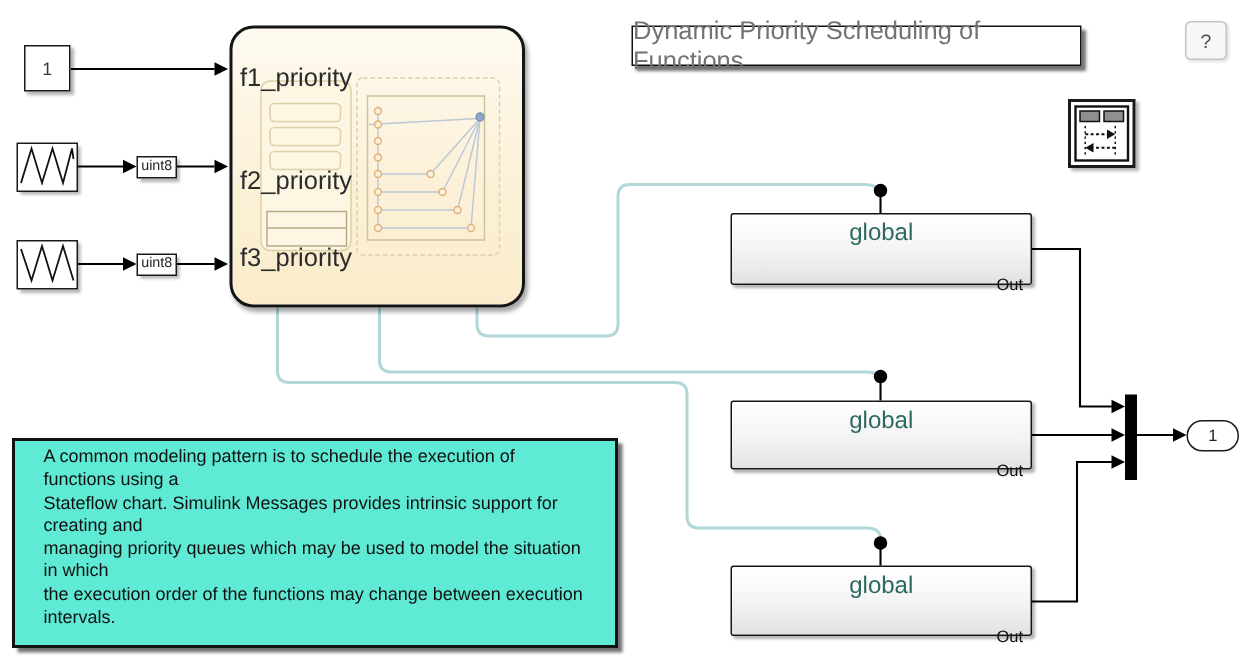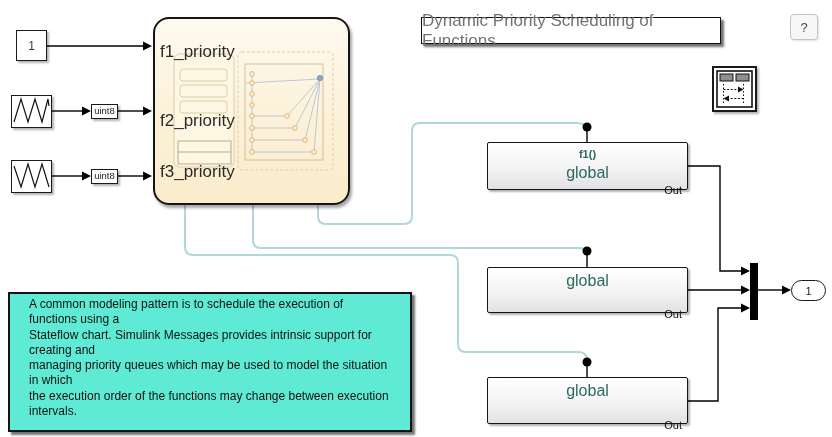--- a/index.html
+++ b/index.html
@@ -175,21 +175,20 @@
       <line x1="9.5" y1="16" x2="9.5" y2="37" stroke="#111" stroke-width="1" stroke-dasharray="1.5,2"></line>
       <line x1="29.5" y1="16" x2="29.5" y2="37" stroke="#111" stroke-width="1" stroke-dasharray="1.5,2"></line>
       <line x1="9.5" y1="21.5" x2="24" y2="21.5" stroke="#111" stroke-width="1.2" stroke-dasharray="2,1.6"></line>
       <polygon points="24,18.4 29.5,21.5 24,24.6" fill="#111"></polygon>
       <line x1="29.5" y1="30.5" x2="15" y2="30.5" stroke="#111" stroke-width="1.2" stroke-dasharray="2,1.6"></line>
       <polygon points="15,27.4 9.5,30.5 15,33.6" fill="#111"></polygon>
     </svg>
   </div>
 
   <div class="block fblock" style="left:487px;top:142px;height:48px">
-    <div class="fname">f1()</div>
     <div class="fscope">global</div>
     <span class="fout">Out</span>
   </div>
   <div class="block fblock" style="left:487px;top:267px;height:46px">
     <div class="fscope">global</div>
     <span class="fout" style="top:15px">Out</span>
   </div>
   <div class="block fblock" style="left:487px;top:377px;height:47px">
     <div class="fscope">global</div>
     <span class="fout">Out</span>

